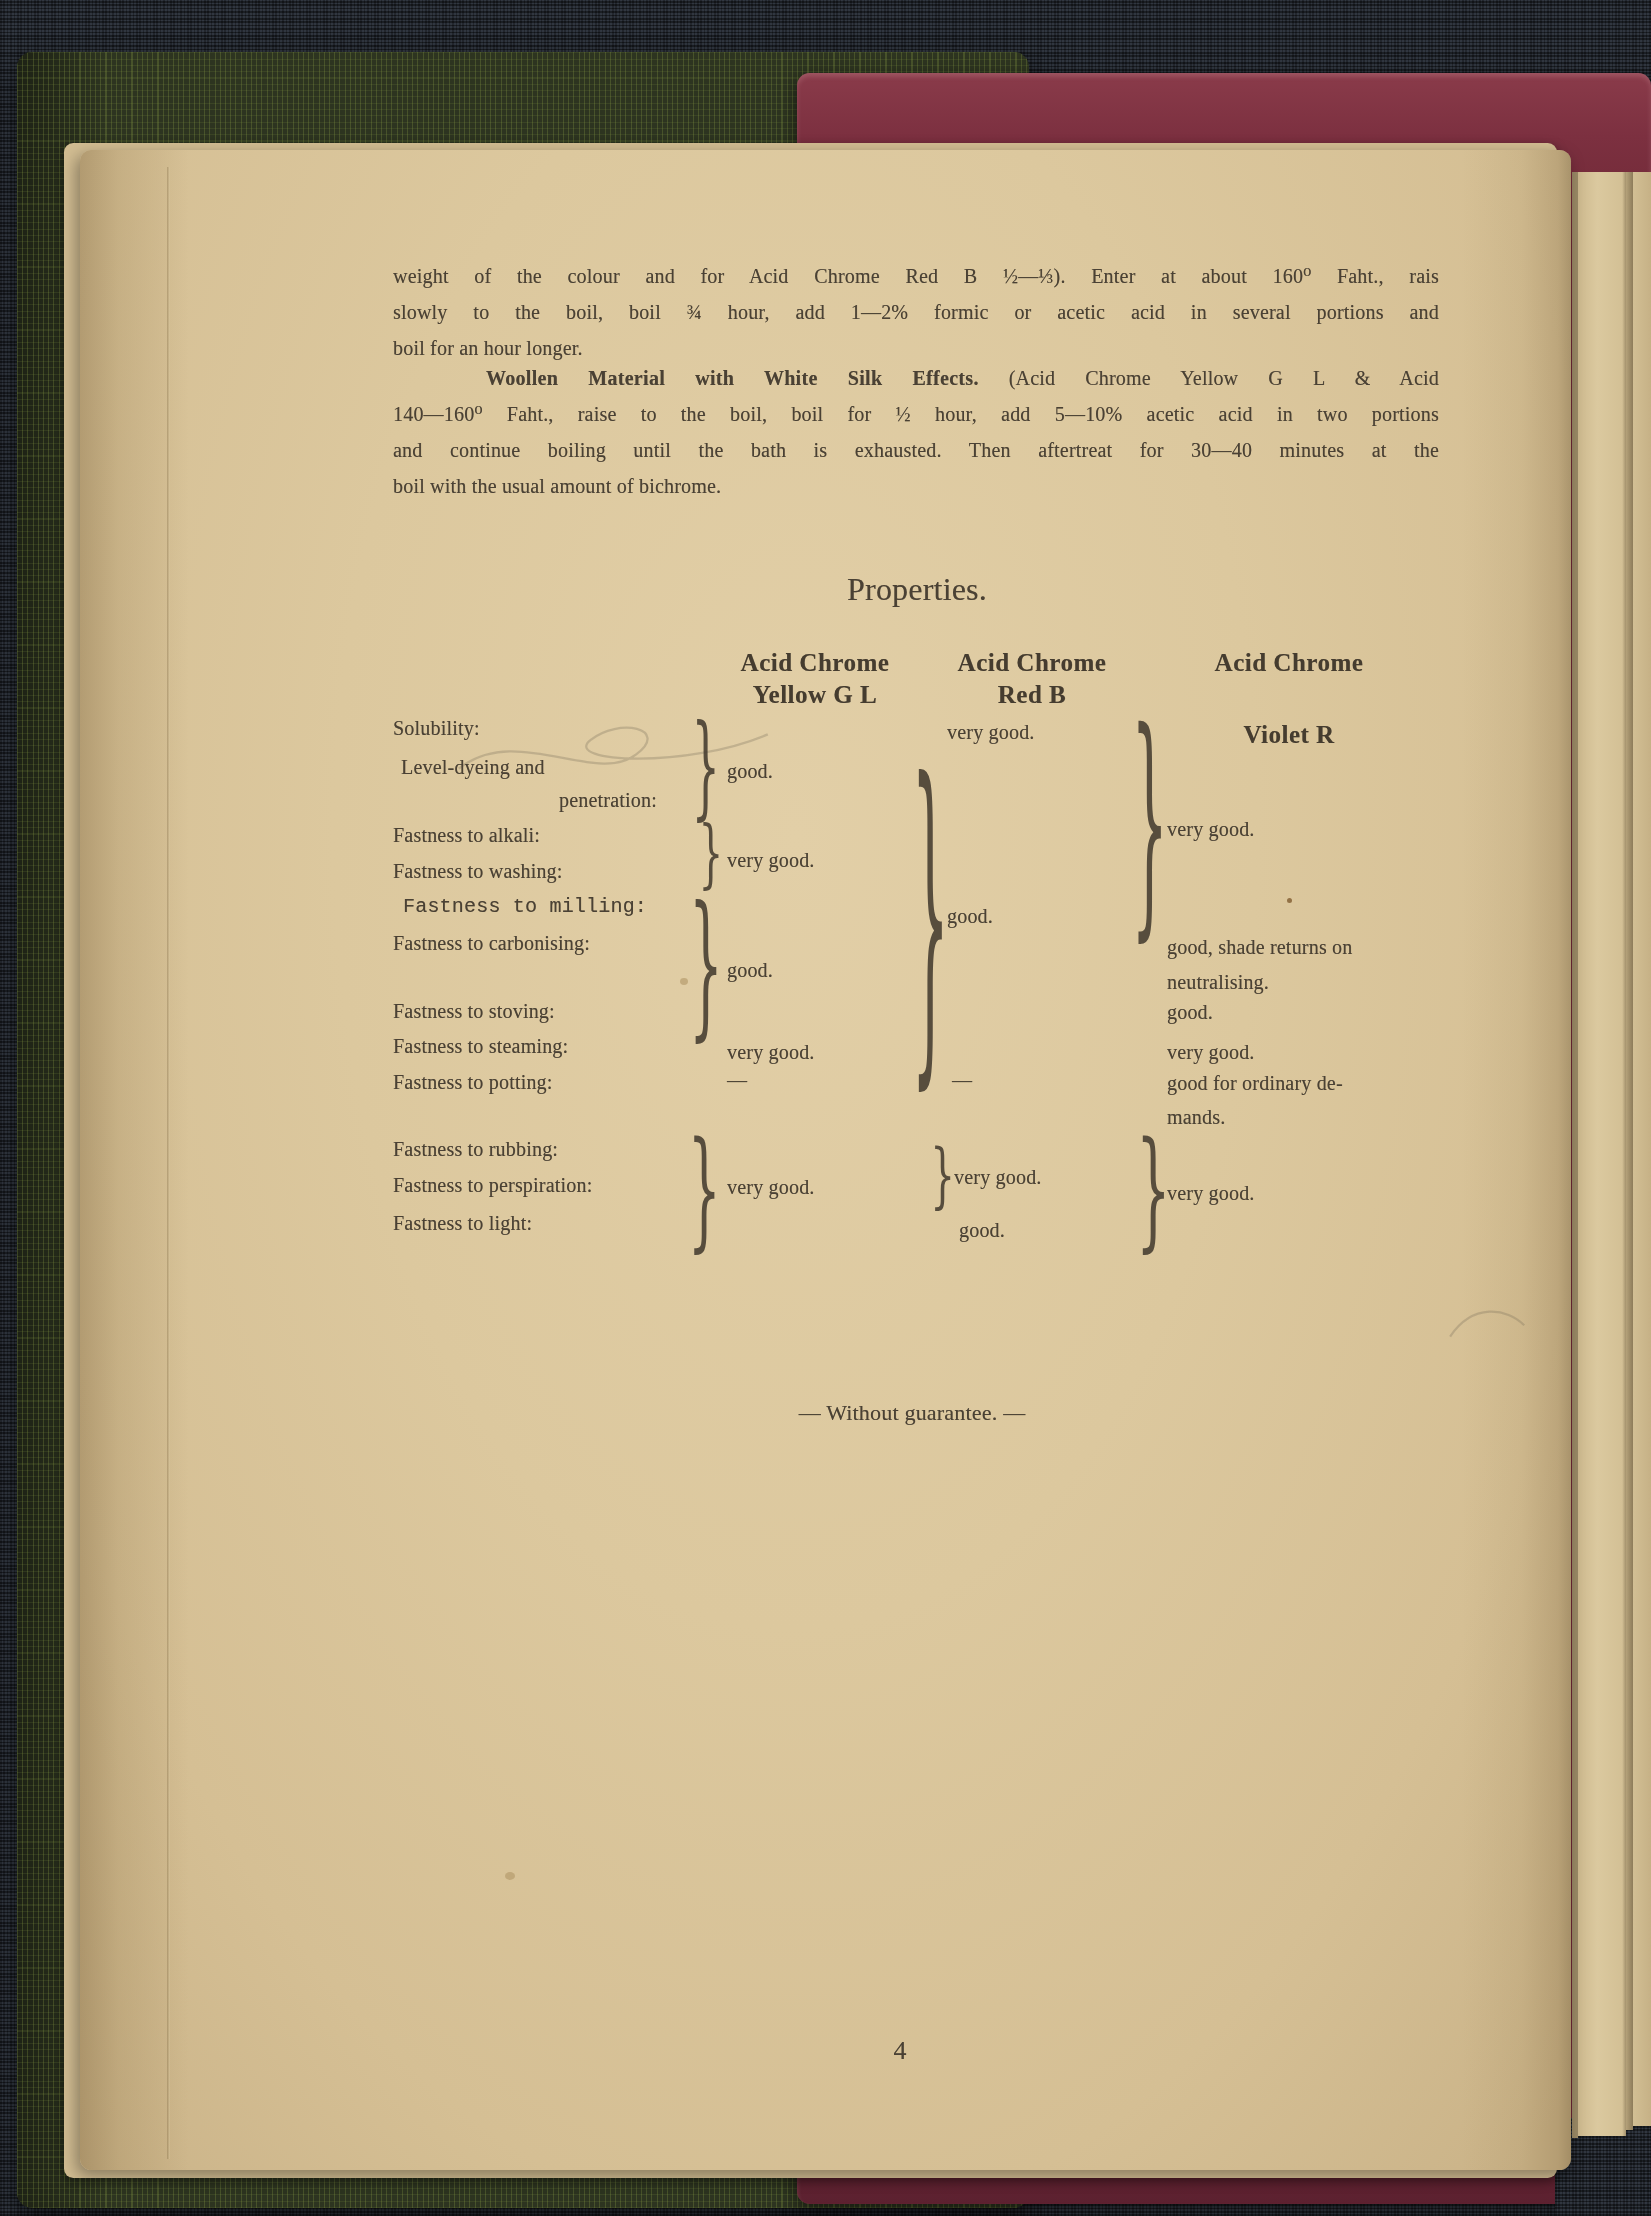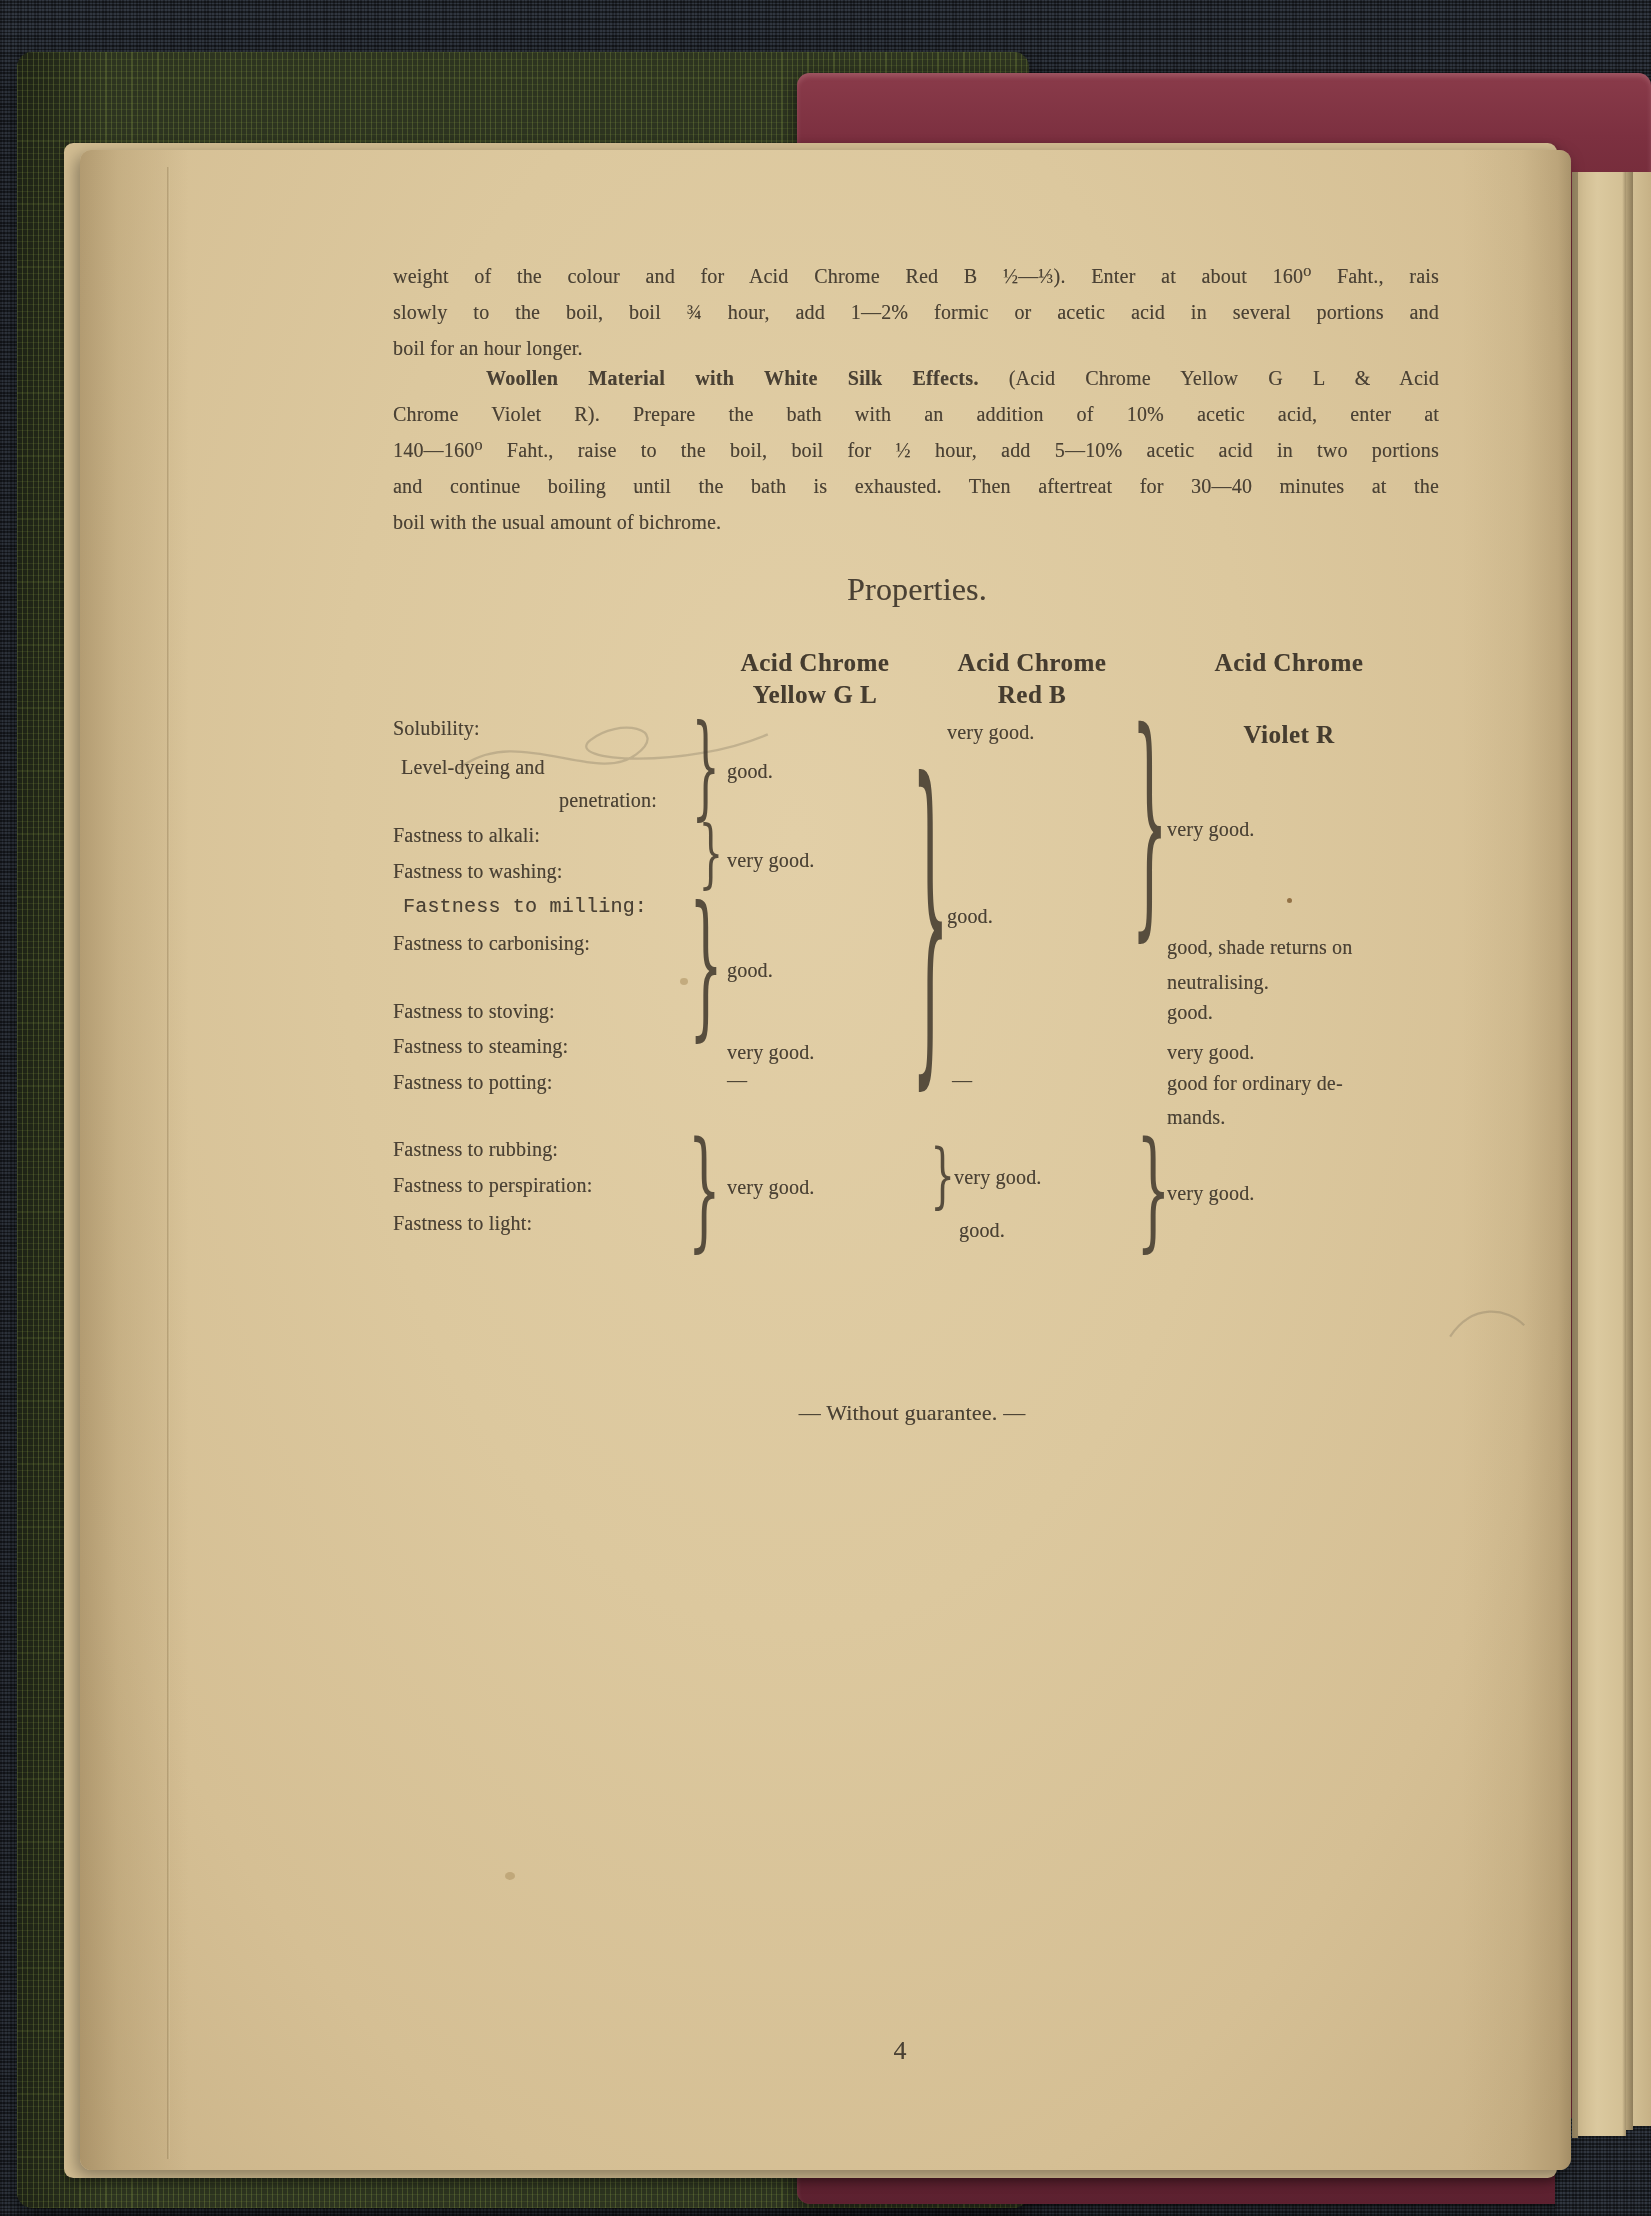--- a/index.html
+++ b/index.html
@@ -97,21 +97,20 @@
   </div>
 
   <div class="para ink" style="top:258px;">
     <div class="jline">weight of the colour and for Acid Chrome Red B ½—⅓).  Enter at about 160⁰ Faht., rais</div>
     <div class="jline">slowly to the boil, boil ¾ hour, add 1—2% formic or acetic acid in several portions and</div>
     <div class="lline">boil for an hour longer.</div>
   </div>
 
   <div class="para ink" style="top:360px;">
     <div class="jline" style="text-indent:93px;"><span class="lead-bold">Woollen Material with White Silk Effects.</span><span> (Acid Chrome Yellow G L &amp; Acid</span></div>
-    <div class="jline">Chrome Violet R).  Prepare the bath with an addition of 10% acetic acid, enter at</div>
     <div class="jline">140—160⁰ Faht., raise to the boil, boil for ½ hour, add 5—10% acetic acid in two portions</div>
     <div class="jline">and continue boiling until the bath is exhausted.  Then aftertreat for 30—40 minutes at the</div>
     <div class="lline">boil with the usual amount of bichrome.</div>
   </div>
 
   <div id="props-title" class="ink">Properties.</div>
 
   <div class="colhead" style="left:815px;top:649px;">Acid Chrome</div>
   <div class="colhead" style="left:815px;top:681px;">Yellow G L</div>
   <div class="colhead" style="left:1032px;top:649px;">Acid Chrome</div>

